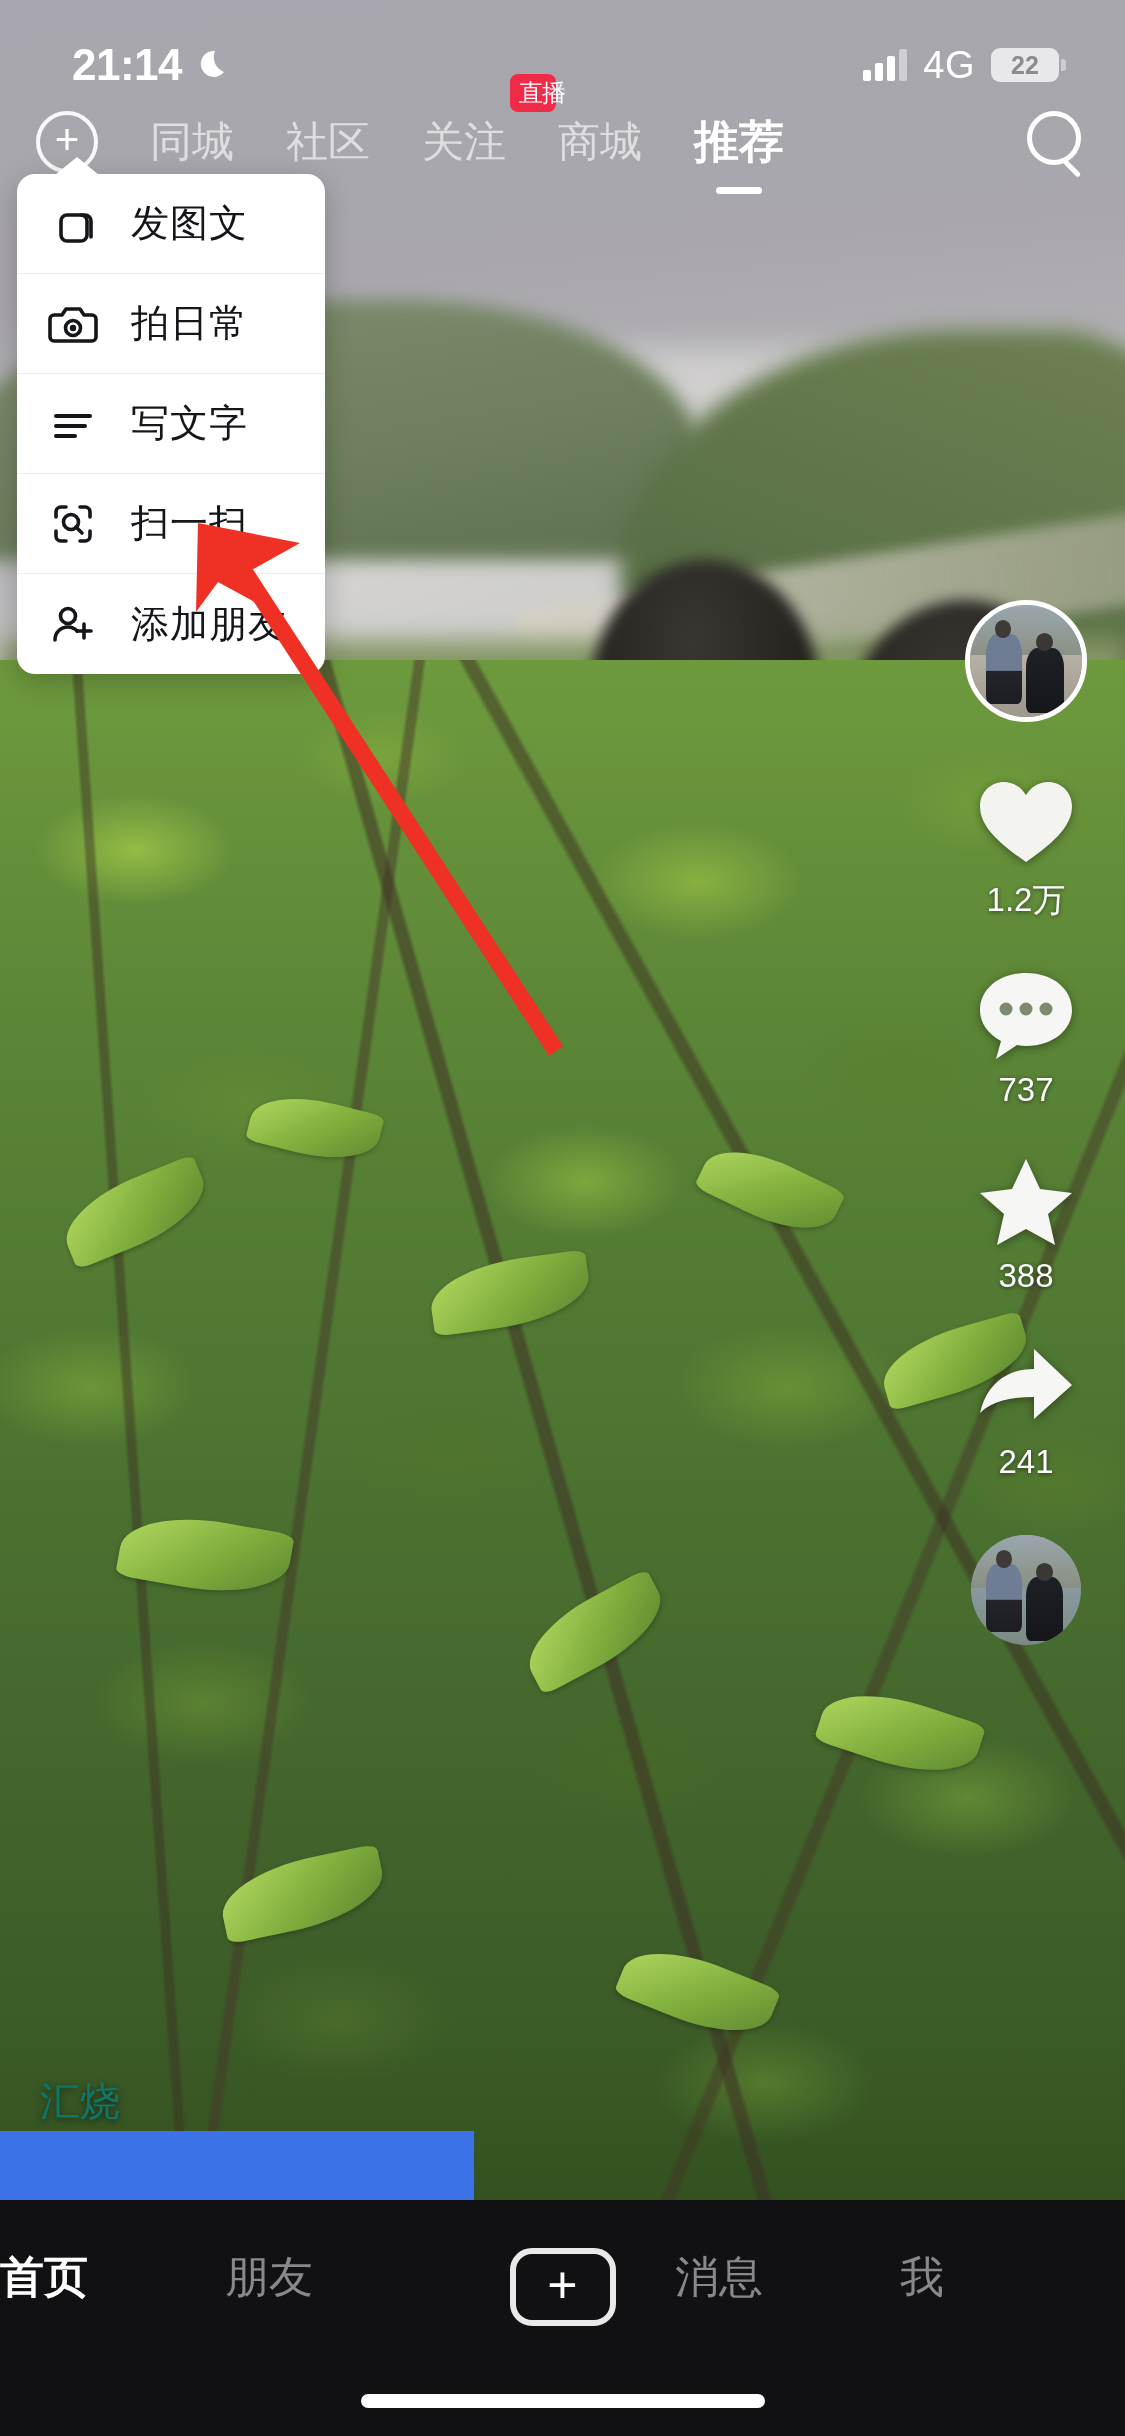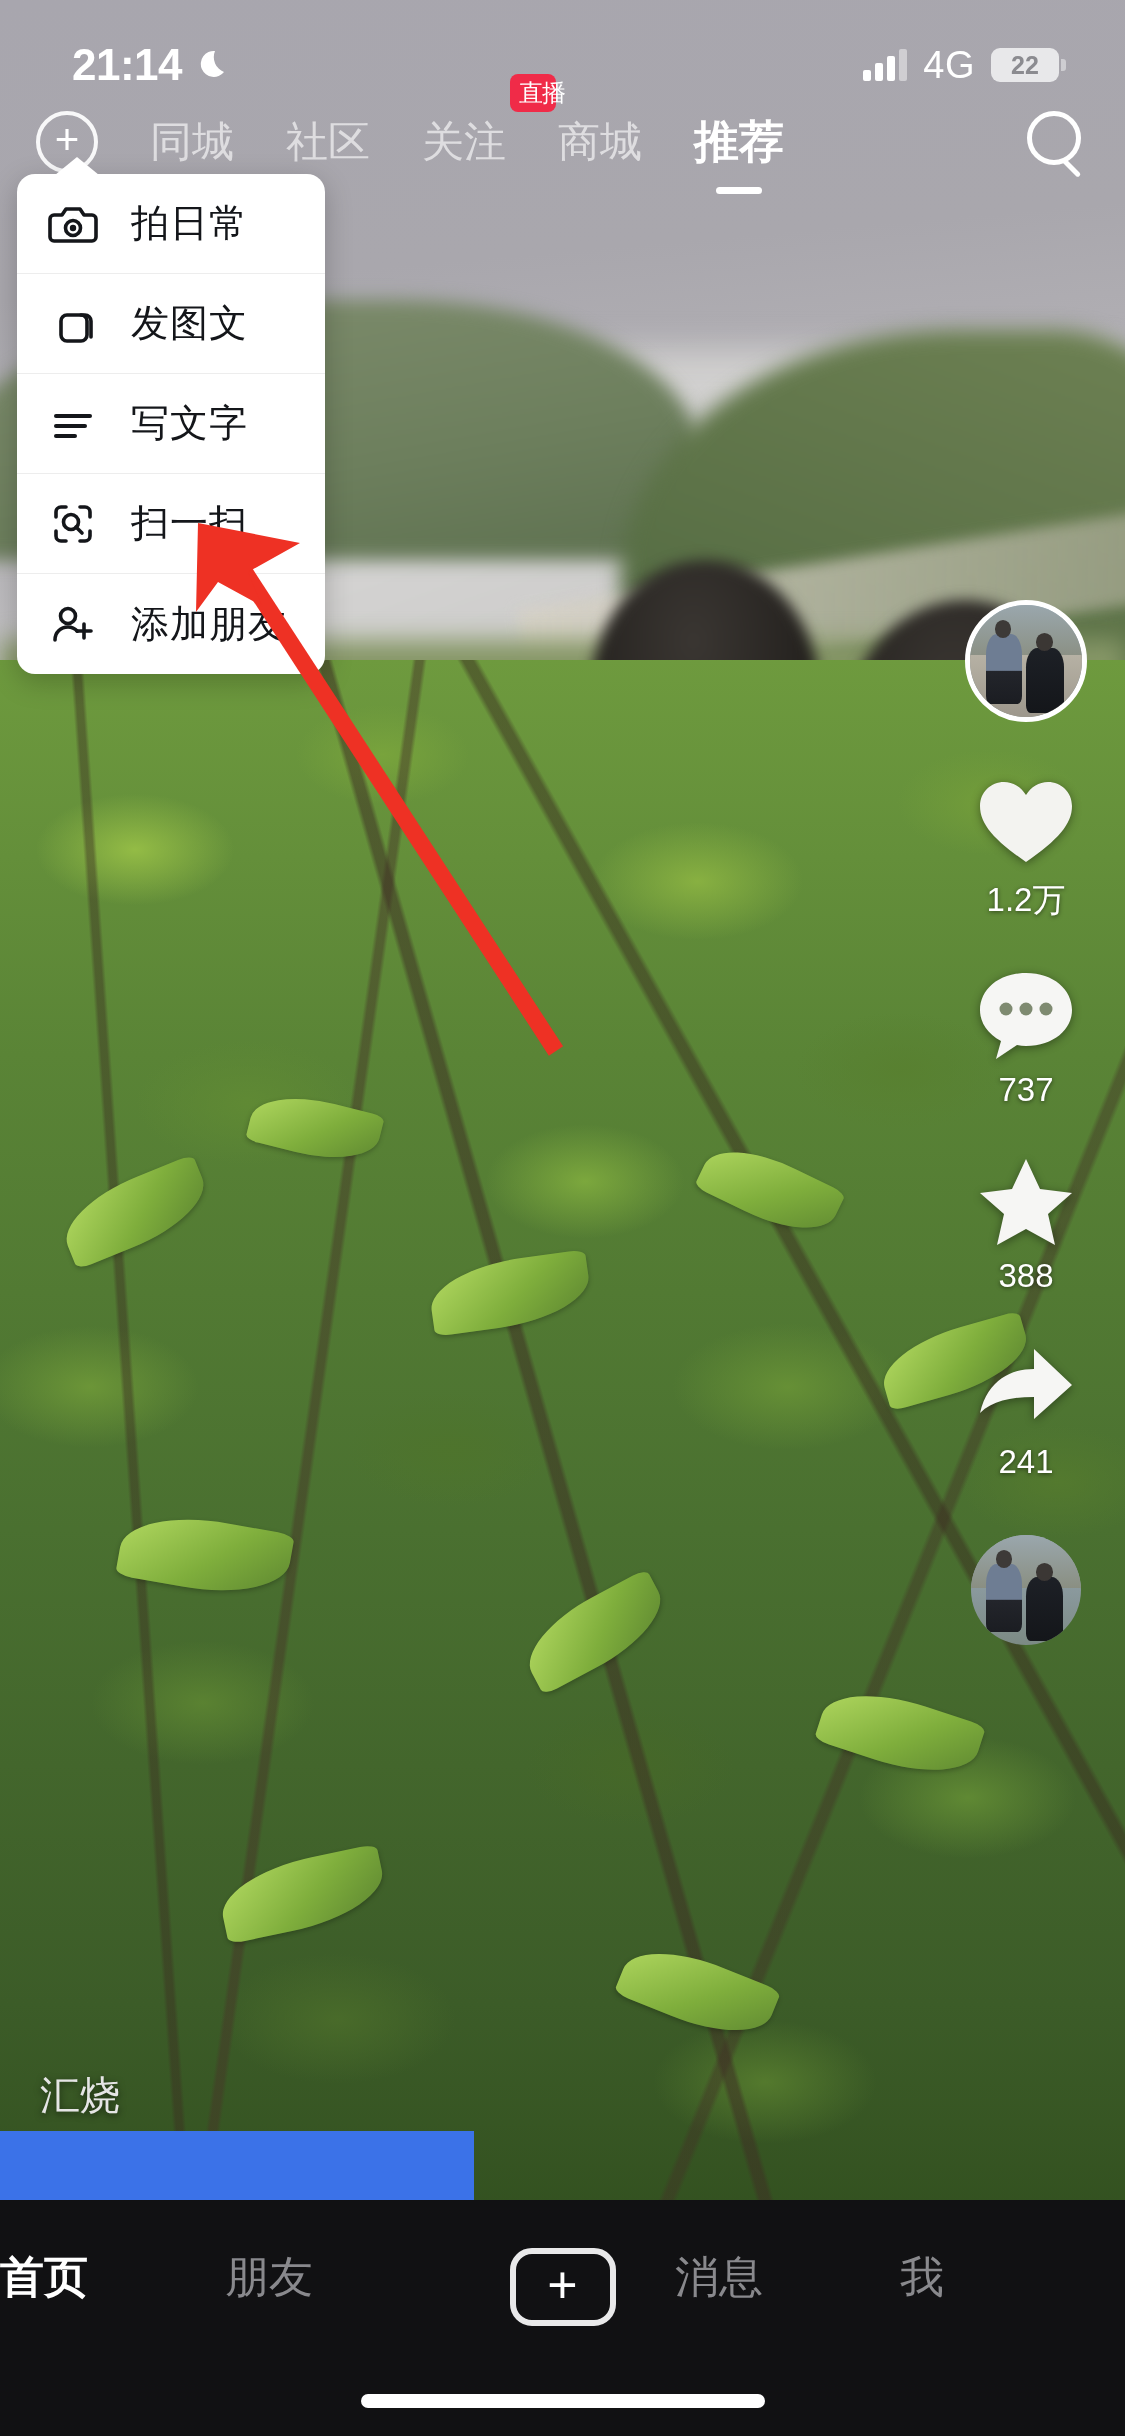--- a/index.html
+++ b/index.html
@@ -192,22 +192,22 @@
   .icon-wrap { width:104px; height:96px; position:relative;
                filter:drop-shadow(0 2px 5px rgba(0,0,0,.4)); }
 
   .rail-music {
     width:110px; height:110px; border-radius:50%; overflow:hidden; position:relative;
     background:linear-gradient(180deg,#98a8b6,#7c8a84); margin-top:10px;
   }
 
   
   .caption {
-    position:absolute; left:40px; bottom:246px; width:880px; z-index:25;
-    color:#e5e5e5; font-size:40px; line-height:1.45; font-weight:500;
+    position:absolute; left:40px; bottom:240px; width:880px; z-index:25;
+    color:#0f766e; font-size:40px; line-height:1.45; font-weight:500;
     text-shadow:0 2px 7px rgba(0,0,0,.6);
     margin-top:24px;
   }
   .caption div { margin-bottom:4px; }
 
   
   .blue-overlay {
     position:absolute; left:0; top:2131px; width:474px; height:275px; z-index:70;
     background:#3b72e8;
   }
@@ -312,36 +312,36 @@
 
     <div class="search-icon"></div>
   </div>
 
   <div class="menu">
     <div class="menu-arrow"></div>
 
     <div class="menu-item">
       <div class="mi-icon">
         <svg viewBox="0 0 52 52" width="52" height="52">
+          <rect x="14" y="17" width="26" height="26" rx="6" fill="none" stroke="#14161a" stroke-width="3.6"></rect>
+          <path d="M34 17 h4 a6 6 0 0 1 6 6 v16" fill="none" stroke="#14161a" stroke-width="3.6" stroke-linecap="round"></path>
+        </svg>
+      </div>
+      <div class="menu-label">发图文</div>
+    </div>
+
+    <div class="menu-item">
+      <div class="mi-icon">
+        <svg viewBox="0 0 52 52" width="52" height="52">
           <path d="M7 17 h8 l4-6 h14 l4 6 h8 a4 4 0 0 1 4 4 v18 a4 4 0 0 1 -4 4 h-38 a4 4 0 0 1 -4 -4 v-18 a4 4 0 0 1 4 -4 z" fill="none" stroke="#14161a" stroke-width="3.6" stroke-linejoin="round"></path>
           <circle cx="26" cy="30" r="7.5" fill="none" stroke="#14161a" stroke-width="3.6"></circle>
           <circle cx="26" cy="30" r="3.2" fill="#14161a"></circle>
         </svg>
       </div>
       <div class="menu-label">拍日常</div>
-    </div>
-
-    <div class="menu-item">
-      <div class="mi-icon">
-        <svg viewBox="0 0 52 52" width="52" height="52">
-          <rect x="14" y="17" width="26" height="26" rx="6" fill="none" stroke="#14161a" stroke-width="3.6"></rect>
-          <path d="M34 17 h4 a6 6 0 0 1 6 6 v16" fill="none" stroke="#14161a" stroke-width="3.6" stroke-linecap="round"></path>
-        </svg>
-      </div>
-      <div class="menu-label">发图文</div>
     </div>
 
     <div class="menu-item">
       <div class="mi-icon">
         <svg viewBox="0 0 52 52" width="52" height="52">
           <line x1="9" y1="18" x2="43" y2="18" stroke="#14161a" stroke-width="4" stroke-linecap="round"></line>
           <line x1="9" y1="28" x2="38" y2="28" stroke="#14161a" stroke-width="4" stroke-linecap="round"></line>
           <line x1="9" y1="38" x2="28" y2="38" stroke="#14161a" stroke-width="4" stroke-linecap="round"></line>
         </svg>
       </div>

